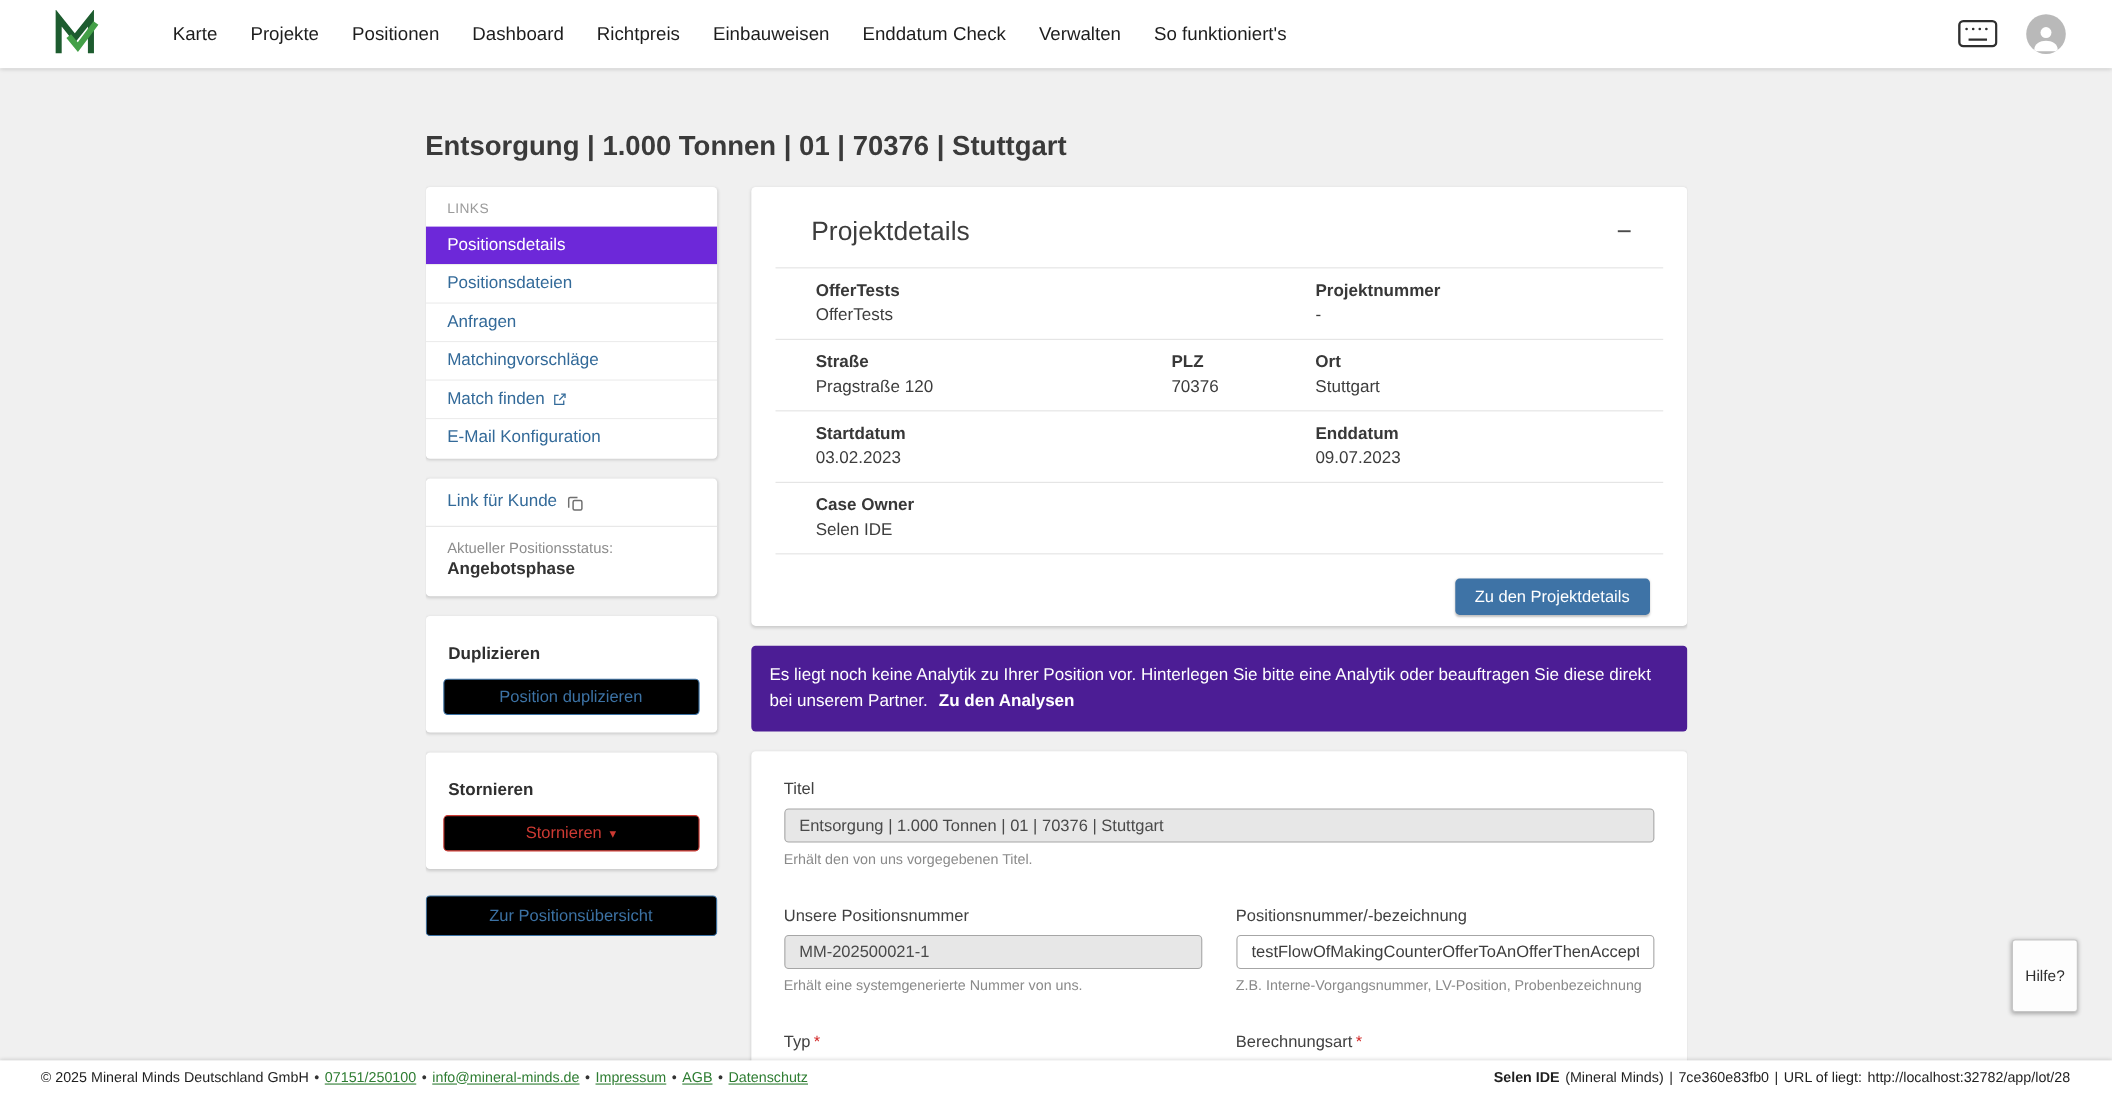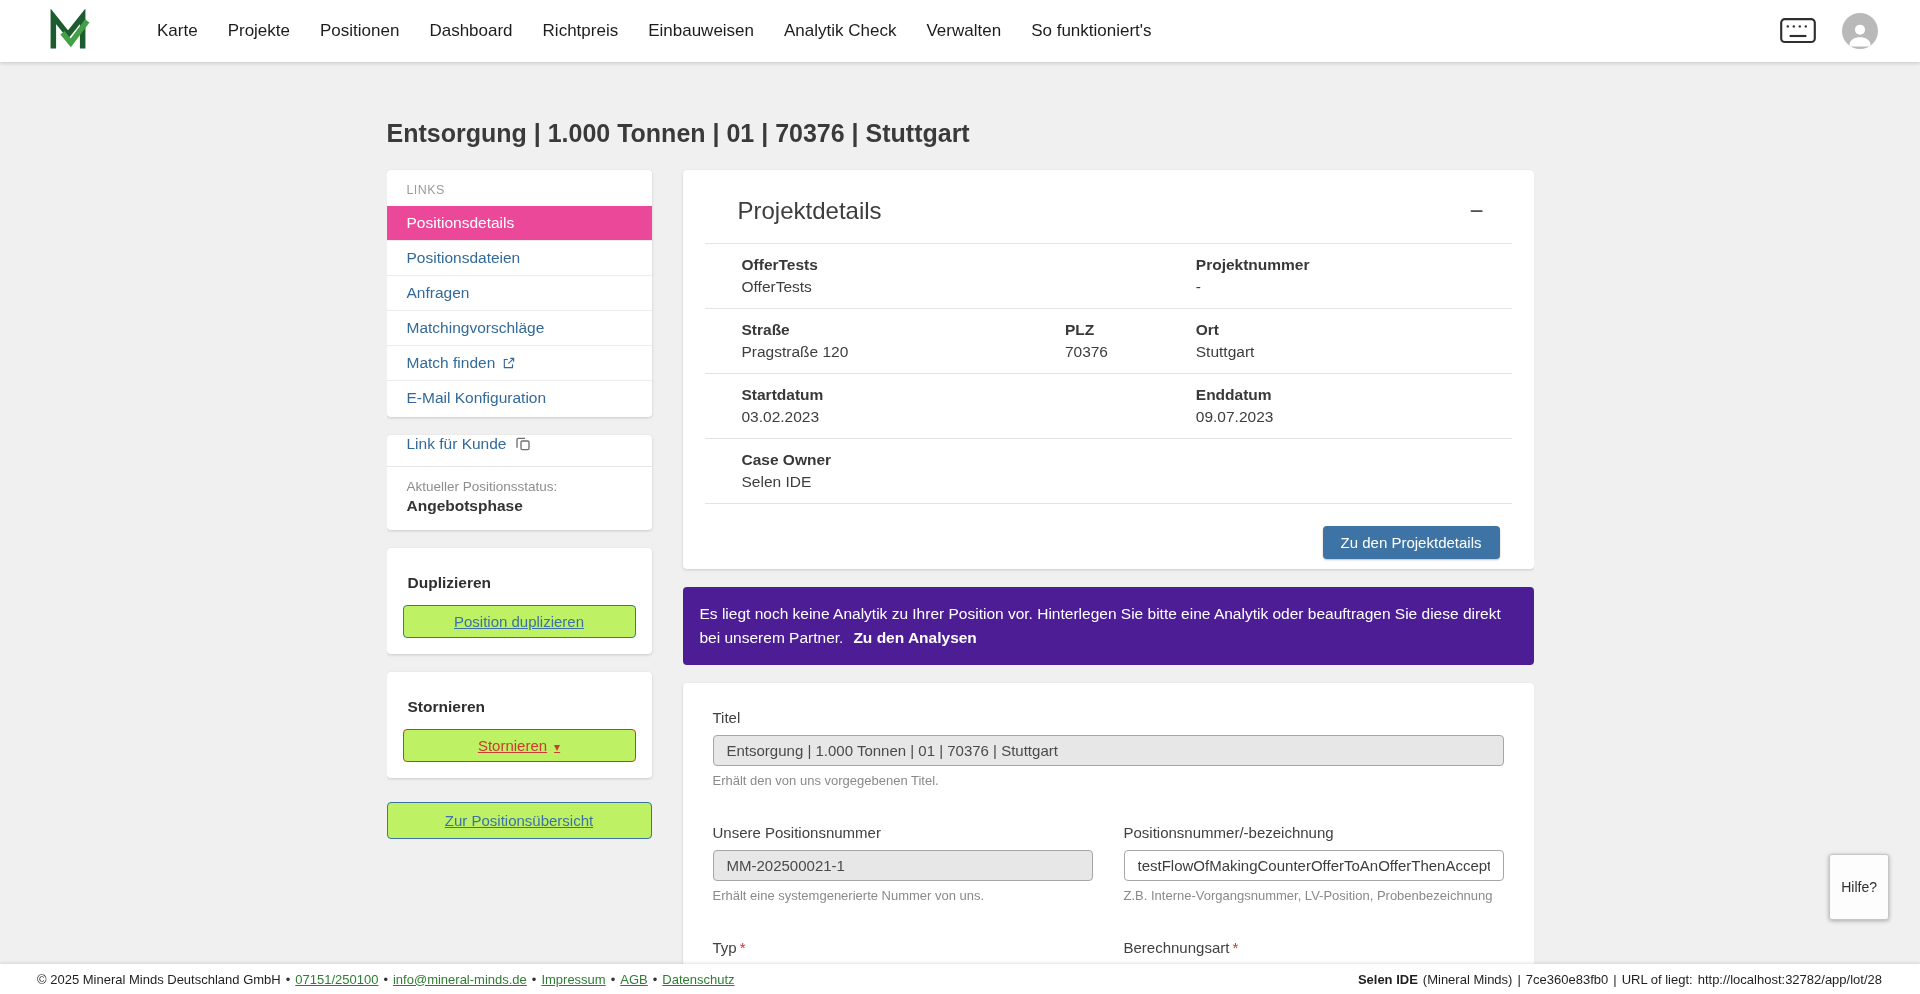--- a/index.html
+++ b/index.html
@@ -45,38 +45,38 @@
   
   .sidebar { width:265px; flex:0 0 265px; }
   .sidebar .card { margin-bottom:18px; }
   .links-card { padding:13px 0 2px; overflow:hidden; }
   .links-header { padding:0 20px 9px; font-size:12.5px; color:#9b9b9b; letter-spacing:.4px; }
   .side-item {
     padding:8px 20px; font-size:15.5px; color:#336a99; cursor:pointer;
     display:flex; align-items:center; gap:7px;
   }
   .side-item + .side-item { border-top:1px solid #ececec; }
-  .side-item.selected { background:#ec4899; color:#fff; }
+  .side-item.selected { background:#6d28d9; color:#fff; }
   .side-item svg { width:14px; height:14px; flex:0 0 auto; }
 
   .status-card { padding:0; }
   .customer-link {
-    color:#336a99; font-size:15.5px; display:flex; align-items:flex-start; gap:9px;
-    padding:0 20px 13px; cursor:pointer;
+    color:#336a99; font-size:15.5px; display:flex; align-items:flex-end; gap:9px;
+    padding:12px 20px 13px; cursor:pointer;
   }
   .customer-link svg { width:16px; height:16px; }
   .status-divider { border-top:1px solid #e6e6e6; }
   .status-label { padding:12px 20px 3px; color:#8d8d8d; font-size:13.5px; }
   .status-value { padding:0 20px 15px; font-weight:700; font-size:15.5px; color:#333; }
 
   .action-card { padding:14px 16px 16px; }
   .action-header { font-weight:700; font-size:15.5px; margin:12px 0 13px 5px; color:#2f2f2f; }
   .btn-outline-blue, .btn-outline-red, .overview-btn {
     width:100%; padding:7px 0; font-size:15px; font-weight:500;
-    border-radius:4px; background:#bef264;text-decoration:underline;
+    border-radius:4px; background:#000000;
   }
   .btn-outline-blue { border:1px solid #3c72a4; color:#3c72a4; }
   .btn-outline-red { border:1px solid #cd3a33; color:#cd3a33; }
   .btn-outline-red .caret { margin-left:7px; font-size:12px; }
   .overview-btn { border:1px solid #3c72a4; color:#3c72a4; margin-top:6px; padding:9px 0; }
 
   
   .main-col { flex:1; min-width:0; }
 
   .project-card { padding-bottom:8px; }
@@ -158,21 +158,21 @@
       <path d="M18 26 L27 37 L45 13" fill="none" stroke="#43a047" stroke-width="6"></path>
     </svg>
   </div>
   <nav class="nav-links">
     <a class="nav-item">Karte</a>
     <a class="nav-item">Projekte</a>
     <a class="nav-item">Positionen</a>
     <a class="nav-item">Dashboard</a>
     <a class="nav-item">Richtpreis</a>
     <a class="nav-item">Einbauweisen</a>
-    <a class="nav-item">Analytik Check</a>
+    <a class="nav-item">Enddatum Check</a>
     <a class="nav-item">Verwalten</a>
     <a class="nav-item">So funktioniert's</a>
   </nav>
   <div class="nav-right">
     <span class="nav-icon">
       <svg viewBox="0 0 30 21" fill="none" stroke="#2f2f2f" stroke-width="1.8">
         <rect x="1" y="1" width="28" height="19" rx="3"></rect>
         <line x1="8" y1="15" x2="22" y2="15"></line>
         <circle cx="6.5" cy="7" r="1" fill="#2f2f2f" stroke="none"></circle>
         <circle cx="11.5" cy="7" r="1" fill="#2f2f2f" stroke="none"></circle>

